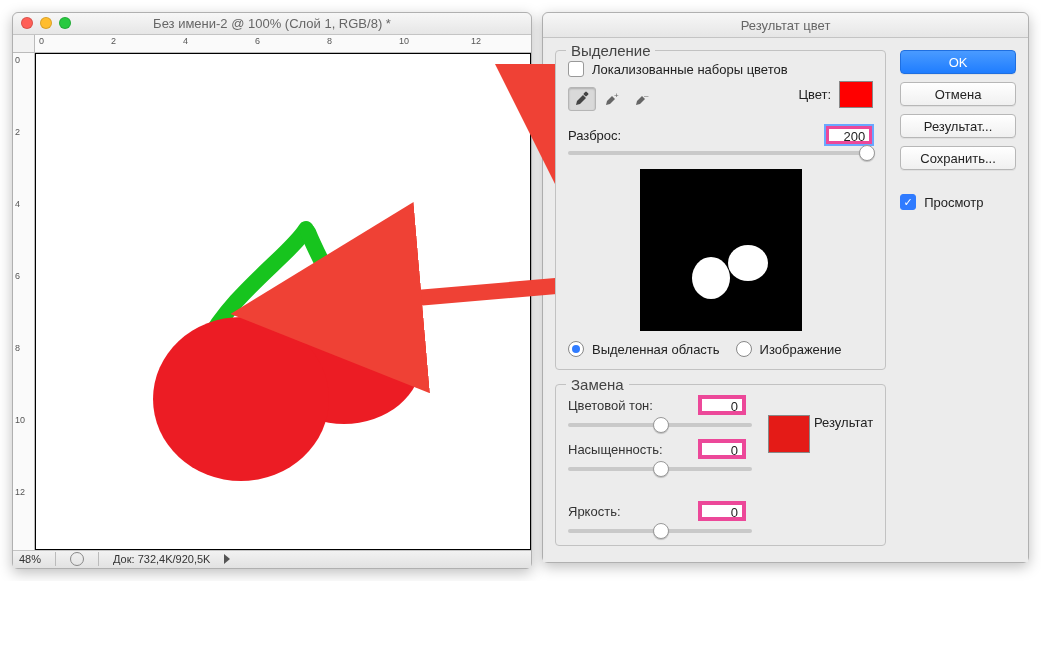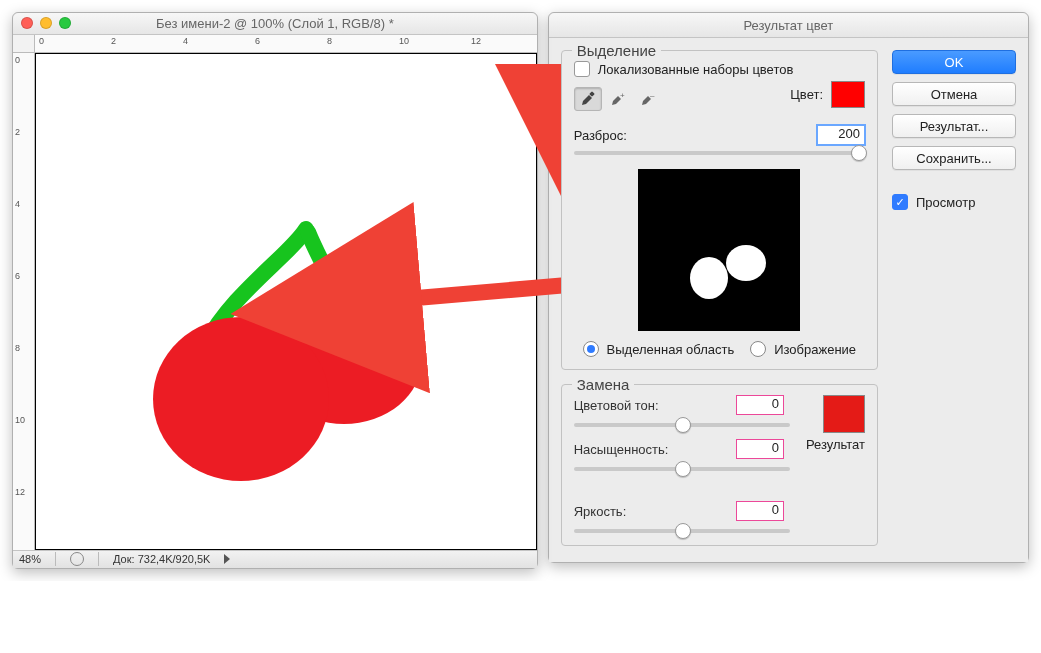--- a/index.html
+++ b/index.html
@@ -180,41 +180,41 @@
     flex: 1; height: 4px; background: #c9c9c9; border-radius: 2px; position: relative;
   }
   .slider-thumb {
     position: absolute; top: -6px; width: 14px; height: 14px;
     background: #fff; border: 1px solid #999; border-radius: 50%;
     box-shadow: 0 1px 1px rgba(0,0,0,0.2);
   }
   .num-input {
     width: 48px; height: 20px;
     background: #fff;
-    border: 1px solid #ec4899;
+    border: 4px solid #ec4899;
     border-radius: 0;
     font-size: 13px;
     text-align: right;
     padding: 0 4px;
     box-sizing: border-box;
   }
   .num-input.focus {
     outline: 2px solid #6aa7ff;
     outline-offset: -1px;
   }
 
   .preview-box {
     width: 162px; height: 162px;
     background: #000;
     margin: 14px auto 10px auto;
     position: relative;
   }
   .blob { position: absolute; background: #fff; border-radius: 50%; }
 
-  .radio-row { display: flex; align-items: center; gap: 16px; justify-content: center;}
+  .radio-row { display: flex; align-items: center; gap: 16px; justify-content: flex-start;}
   .radio {
     width: 14px; height: 14px; border-radius: 50%;
     border: 1px solid #888; background: #fff;
     display: inline-flex; align-items: center; justify-content: center;
   }
   .radio.selected::after{
     content:""; width:8px; height:8px; border-radius:50%; background:#2f7bff;
   }
 
   .side-buttons { width: 124px; display: flex; flex-direction: column; gap: 8px; }
@@ -236,22 +236,23 @@
 
   .replace-group .srow {
     display: grid;
     grid-template-columns: 110px 1fr 54px;
     align-items: center;
     gap: 10px;
     margin-bottom: 8px;
   }
   .replace-group .label { color:#333; }
   .result-col {
-    display:flex; flex-direction:column; align-items:flex-end; gap:4px;
+    display:flex; flex-direction:row; align-items:flex-start; gap:4px;
     margin-left:6px;
+    margin-top:20px;
   }
   .replace-flex{ display:flex; gap:10px; align-items:flex-start;}
   .replace-sliders{ flex:1; }
 
   
   .annot {
     position: absolute;
     pointer-events: none;
   }
 </style>

